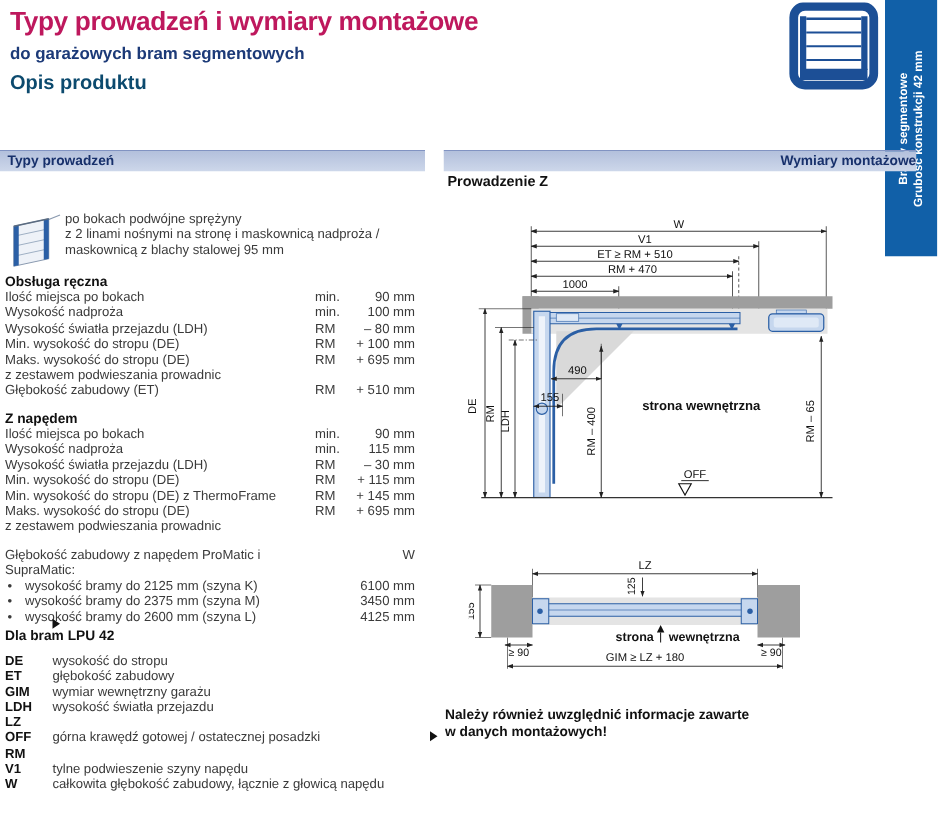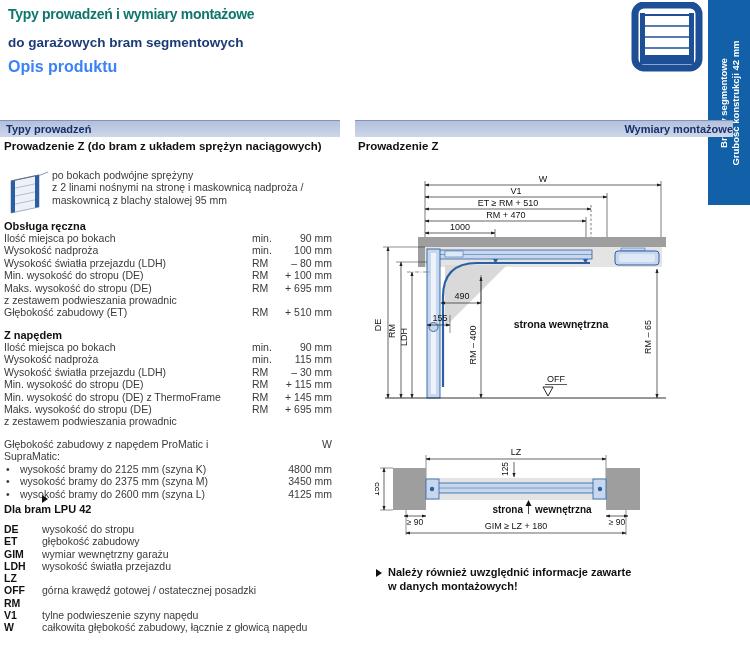--- a/index.html
+++ b/index.html
@@ -1,22 +1,22 @@
 <!DOCTYPE html>
 <html><head>
 <meta charset="utf-8">
 <style>
   html,body{margin:0;padding:0;background:#fff;}
   #page{position:relative;width:750px;height:651px;background:#fff;overflow:hidden;
         font-family:"Liberation Sans","DejaVu Sans",sans-serif;color:#333;}
   .abs{position:absolute;}
   
-  .title{left:8px;top:6px;font-size:14px;font-weight:bold;color:#0f766e;letter-spacing:-0.3px;}
+  .title{left:8px;top:6px;font-size:21px;font-weight:bold;color:#be185d;letter-spacing:-0.3px;}
   .subtitle{left:8px;top:35px;font-size:13.5px;font-weight:bold;color:#1c3a78;}
-  .opis{left:8px;top:58px;font-size:16px;font-weight:bold;color:#3b82f6;}
+  .opis{left:8px;top:58px;font-size:16px;font-weight:bold;color:#0c4a6e;}
   
   .bar{height:17px;border-top:1px solid #8193c2;background:linear-gradient(180deg,#b3c0dc,#cdd7ea);
        color:#17306b;font-size:11px;font-weight:bold;line-height:16px;padding-left:6px;box-sizing:border-box;}
   .bar-left{left:0;top:120px;width:340px;}
   .bar-right{left:355px;top:120px;width:378px;text-align:right;}
   .colhead{font-size:11.5px;font-weight:bold;color:#111;}
   
   .leftcol{width:328px;font-size:10.5px;line-height:12.4px;color:#3a3a3a;}
   .sect-title{font-size:11px;font-weight:bold;color:#111;}
   .row{display:flex;}
@@ -32,21 +32,21 @@
   .brow .bullet::before{content:"•";padding-left:2px;}
   .brow .lbl{flex:1;}
   .brow .val{width:52px;text-align:right;}
   .lpu{display:flex;align-items:center;font-size:11px;font-weight:bold;color:#111;}
   .tri{width:0;height:0;border-left:6px solid #111;border-top:4px solid transparent;
        border-bottom:4px solid transparent;margin-right:6px;}
   .legend-row{display:flex;}
   .legend-row .abbr{width:38px;font-weight:bold;color:#111;}
   .legend-row .def{flex:1;}
   
-  .note{left:376px;top:566px;width:345px;display:flex;font-size:11px;font-weight:bold;color:#111;line-height:13.5px;}
+  .note{left:344px;top:566px;width:345px;display:flex;font-size:11px;font-weight:bold;color:#111;line-height:13.5px;align-items:flex-end;}
   .note .tri{margin-top:3px;}
   
   .tab{right:0;top:0;width:42px;height:205px;background:#1160a8;}
   .tab-inner{position:absolute;width:205px;height:42px;left:-81.5px;top:81.5px;transform:rotate(-90deg);
              display:flex;flex-direction:column;justify-content:center;text-align:center;
              color:#fff;font-weight:bold;font-size:9.5px;line-height:12px;}
   svg text{font-family:"Liberation Sans","DejaVu Sans",sans-serif;}
 </style>
 </head>
 <body>
@@ -71,21 +71,20 @@
   <div class="abs tab">
     <div class="tab-inner">
       <div>Bramy segmentowe</div>
       <div>Grubość konstrukcji 42 mm</div>
     </div>
   </div>
 
   <div class="abs bar bar-left">Typy prowadzeń</div>
   <div class="abs bar bar-right">Wymiary montażowe</div>
 
-  <div class="abs colhead" style="left:4px;top:140px;">Prowadzenie Z (do bram z układem sprężyn naciągowych)</div>
 
   <svg class="abs" style="left:5px;top:167px;" width="44" height="50" viewBox="0 0 44 50">
     <line x1="33" y1="9" x2="43" y2="5" stroke="#8a9ab0" stroke-width="1"></line>
     <polygon points="6,14 34,8 34,40 6,46" fill="#eef2f8" stroke="#8a9ab0" stroke-width="0.8"></polygon>
     <line x1="6" y1="22" x2="34" y2="16" stroke="#9fb0c4" stroke-width="0.8"></line>
     <line x1="6" y1="30" x2="34" y2="24" stroke="#9fb0c4" stroke-width="0.8"></line>
     <line x1="6" y1="38" x2="34" y2="32" stroke="#9fb0c4" stroke-width="0.8"></line>
     <polygon points="6,14 10,13.2 10,45.2 6,46" fill="#2b5fa5"></polygon>
     <polygon points="30,8.8 34,8 34,40 30,40.8" fill="#2b5fa5"></polygon>
     <line x1="6" y1="14" x2="34" y2="8" stroke="#5a6b80" stroke-width="1.2"></line>
@@ -217,21 +216,21 @@
   <div class="abs leftcol" style="left:4px;top:438px;">
     <div class="depth-head">
       <span class="lbl">Głębokość zabudowy z napędem ProMatic i SupraMatic:</span>
       <span class="val">W</span>
     </div>
     <div>
 
         <div class="brow">
           <span class="bullet"></span>
           <span class="lbl">wysokość bramy do 2125 mm (szyna K)</span>
-          <span class="val">4800 mm</span>
+          <span class="val">6100 mm</span>
         </div>
 
         <div class="brow">
           <span class="bullet"></span>
           <span class="lbl">wysokość bramy do 2375 mm (szyna M)</span>
           <span class="val">3450 mm</span>
         </div>
 
         <div class="brow">
           <span class="bullet"></span>

